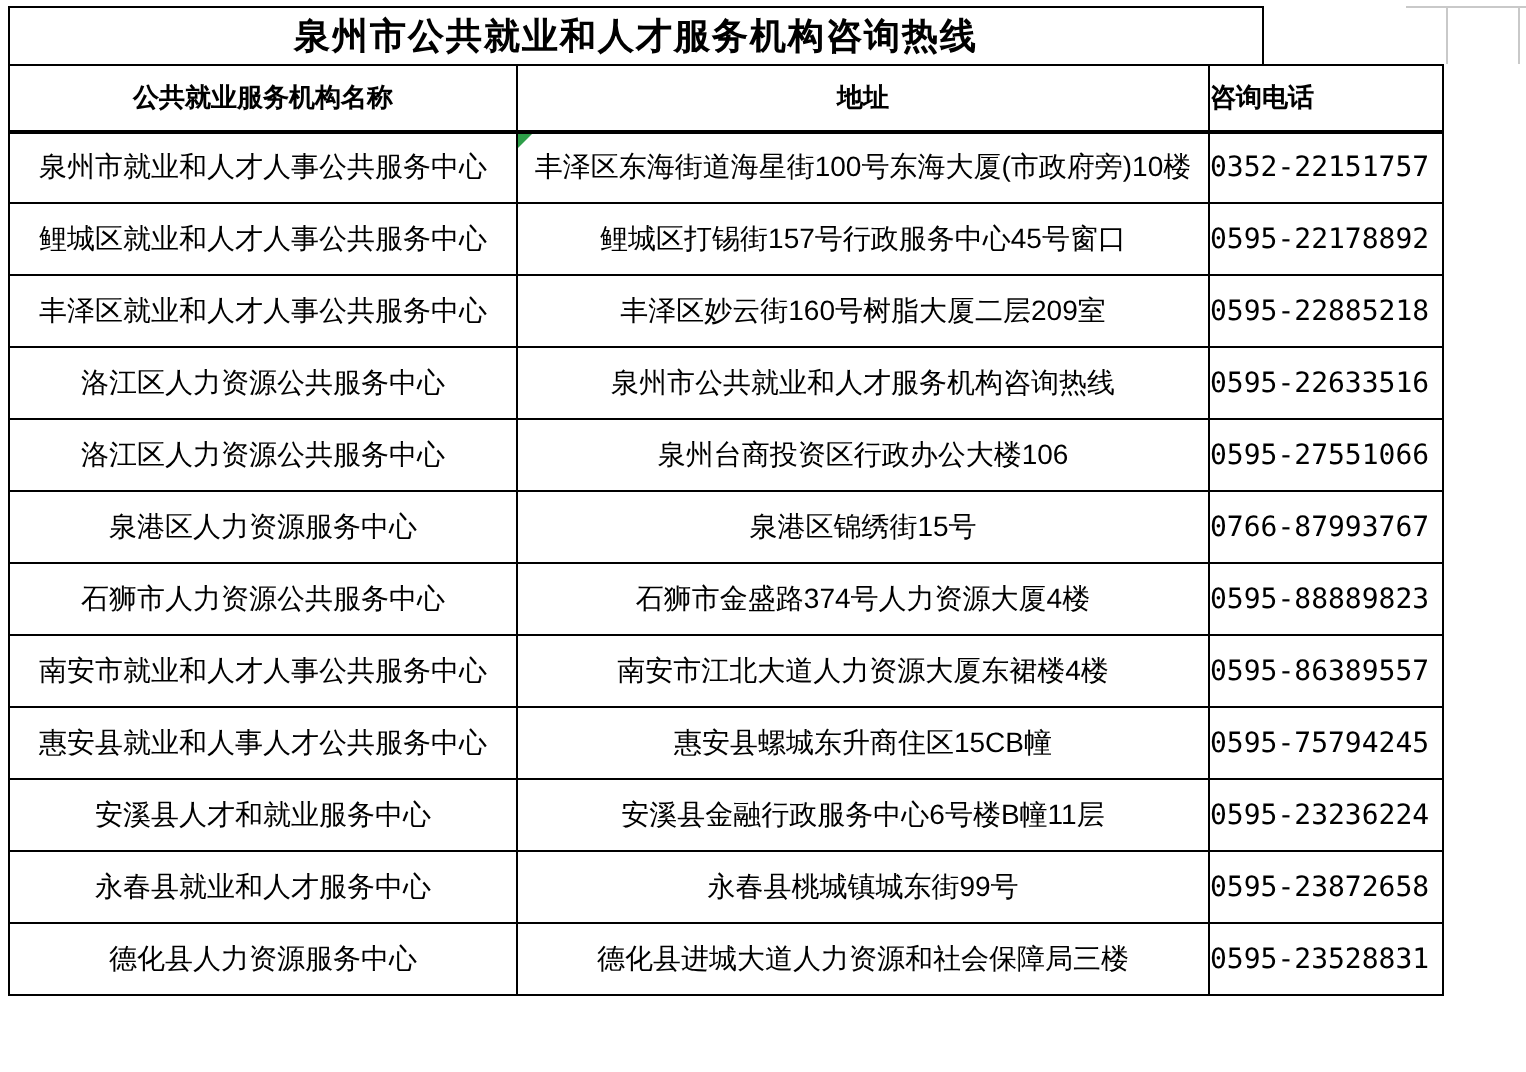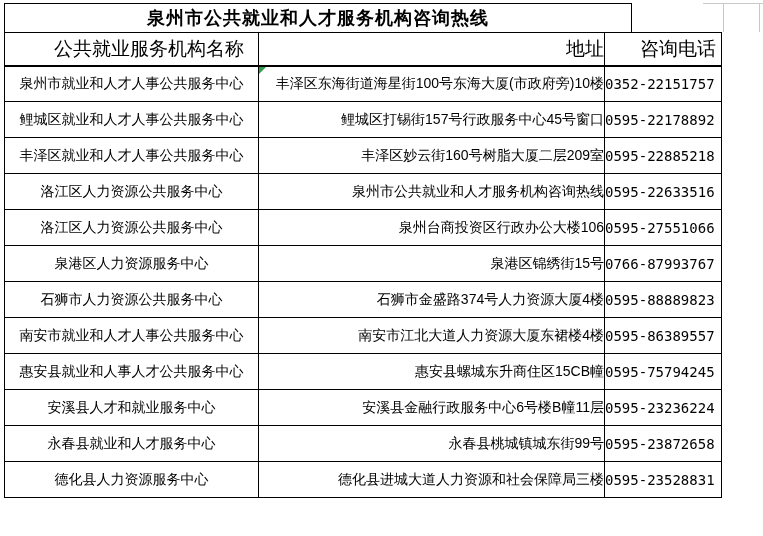--- a/index.html
+++ b/index.html
@@ -51,28 +51,27 @@
   }
   table.hotline th, table.hotline td {
     border: 1px solid var(--border-color);
     box-sizing: border-box;
     overflow: hidden;
     white-space: nowrap;
     padding: 0;
   }
   table.hotline thead th {
     height: 33px;
-    font-size: 19px;
-    font-weight: normal;
+    font-size: 13px;
+    font-weight: bold;
     border-bottom-width: 2px;
-    padding-left: 35px;
   }
   table.hotline tbody td { height: 36px; font-size: 14px; }
   .col-name   { width: 254px; text-align: center; }
-  .col-address{ width: 346px; text-align: right; position: relative; }
+  .col-address{ width: 346px; text-align: center; position: relative; }
   .col-phone  { width: 117px; text-align: left; padding-left: 6px; margin-top: 45px; }
   td.col-phone {
     font-family: "DejaVu Sans Mono", monospace;
     font-size: 14px;
   }
   th.col-phone { padding-left: 6px; }
   
   .flag {
     position: absolute; top: 0; left: 0;
     width: 0; height: 0;

